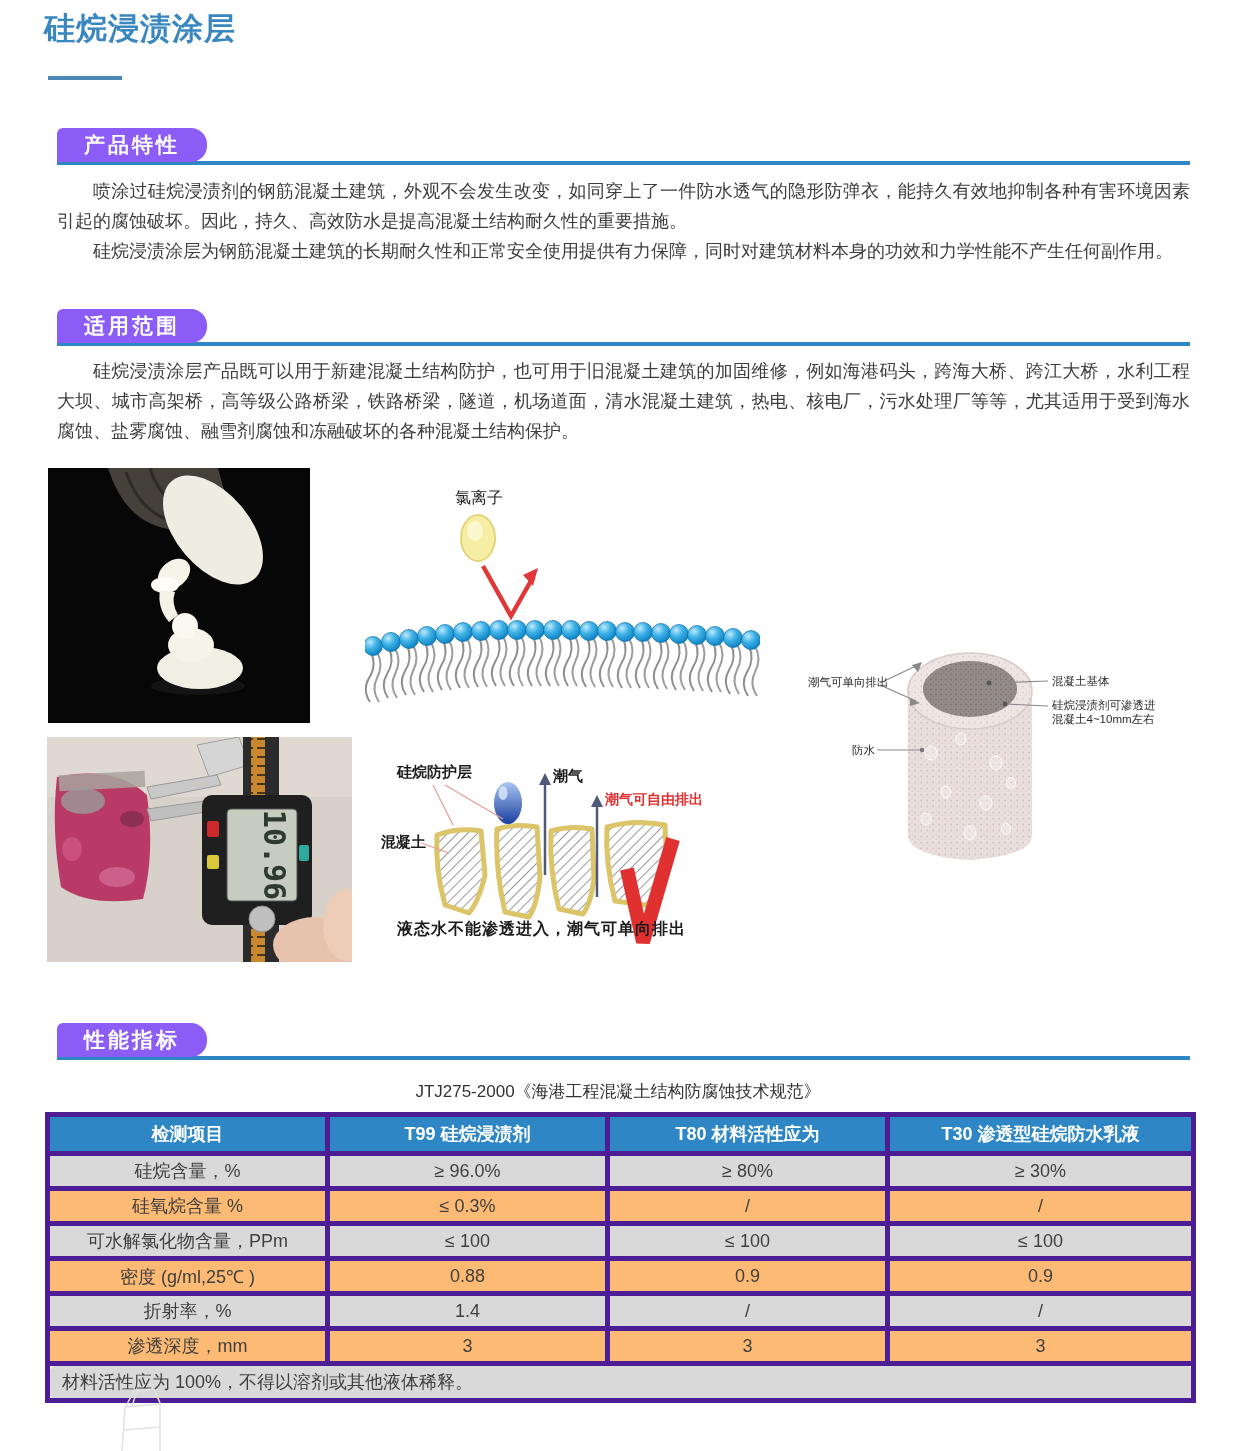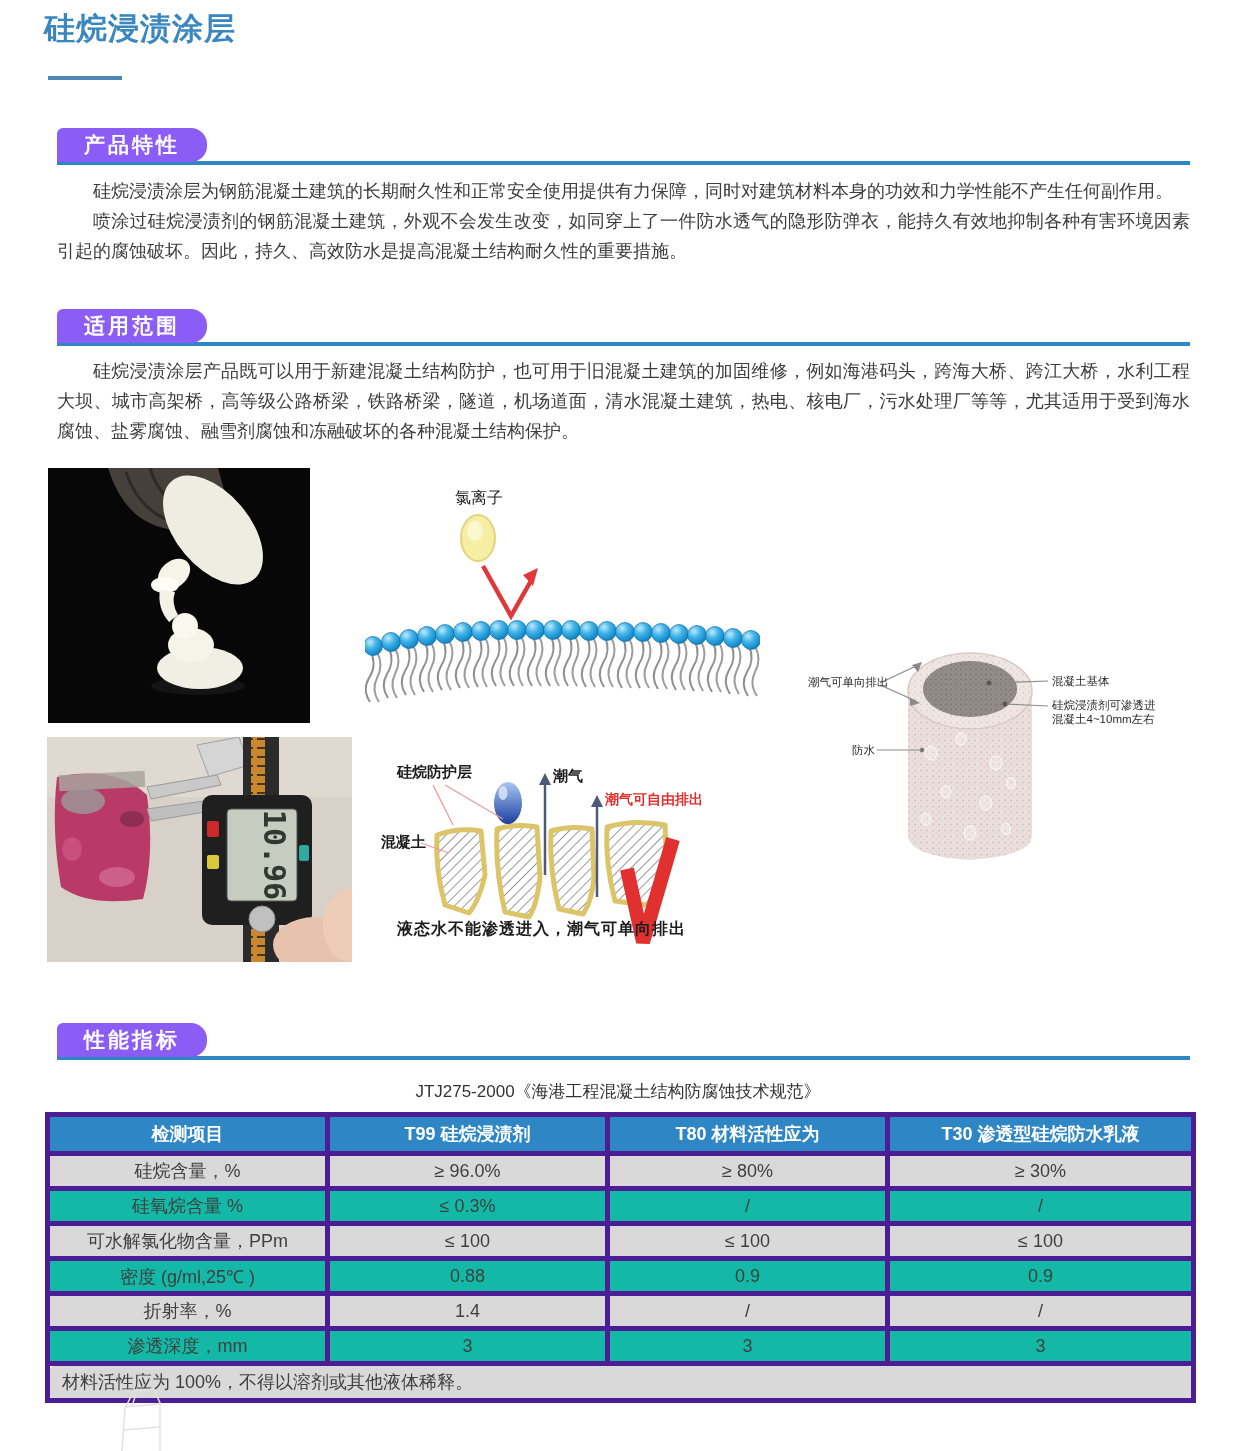--- a/index.html
+++ b/index.html
@@ -22,39 +22,39 @@
   .lbl-sm{font-size:11.5px;}
   .lbl-md{font-size:15px;font-weight:bold;color:#1c1c1c;}
   .lbl-red{font-size:14px;font-weight:bold;color:#e03030;}
   .lbl-cap{font-size:16px;font-weight:bold;color:#1c1c1c;letter-spacing:1px;}
   .tbl-caption{position:absolute;left:45px;top:1080px;width:1146px;text-align:center;
                font-size:17px;color:#333;}
   .spec-table{position:absolute;left:45px;top:1112px;width:1146px;border-collapse:collapse;
               table-layout:fixed;font-size:18px;color:#3f3f3f;}
   .spec-table th,.spec-table td{border:5px solid #4c1d95;text-align:center;padding:0;}
   .spec-table th{background:#2e86c4;color:#ffffff;font-weight:bold;height:34px;}
-  .spec-table td{height:30px;background:#14b8a6;}
+  .spec-table td{height:30px;background:#fdba74;}
   .spec-table tbody tr:nth-child(odd) td{background:#d9d9d9;}
   .spec-table .footnote-cell{background:#d9d9d9 !important;text-align:left;
               padding-left:12px;height:32px;border-radius:12px;}
   .spec-table{border:2px solid #3c3c3c;}
 </style>
 </head>
 <body>
 
 <div class="page">
 
   <div class="doc-title">硅烷浸渍涂层</div>
   <div class="title-underline"></div>
 
   <div class="section-badge" style="top:128px;">产品特性</div>
   <div class="section-line" style="top:161px;"></div>
   <div class="para" style="top:176px;">
+    <p>喷涂过硅烷浸渍剂的钢筋混凝土建筑，外观不会发生改变，如同穿上了一件防水透气的隐形防弹衣，能持久有效地抑制各种有害环境因素引起的腐蚀破坏。因此，持久、高效防水是提高混凝土结构耐久性的重要措施。</p>
     <p>硅烷浸渍涂层为钢筋混凝土建筑的长期耐久性和正常安全使用提供有力保障，同时对建筑材料本身的功效和力学性能不产生任何副作用。</p>
-    <p>喷涂过硅烷浸渍剂的钢筋混凝土建筑，外观不会发生改变，如同穿上了一件防水透气的隐形防弹衣，能持久有效地抑制各种有害环境因素引起的腐蚀破坏。因此，持久、高效防水是提高混凝土结构耐久性的重要措施。</p>
   </div>
 
   <div class="section-badge" style="top:309px;">适用范围</div>
   <div class="section-line" style="top:342px;"></div>
   <div class="para" style="top:356px;">
     <p>硅烷浸渍涂层产品既可以用于新建混凝土结构防护，也可用于旧混凝土建筑的加固维修，例如海港码头，跨海大桥、跨江大桥，水利工程大坝、城市高架桥，高等级公路桥梁，铁路桥梁，隧道，机场道面，清水混凝土建筑，热电、核电厂，污水处理厂等等，尤其适用于受到海水腐蚀、盐雾腐蚀、融雪剂腐蚀和冻融破坏的各种混凝土结构保护。</p>
   </div>
 
   <div class="fig" style="left:48px;top:468px;width:262px;height:255px;">
     <svg width="262" height="255" viewBox="0 0 262 255">

